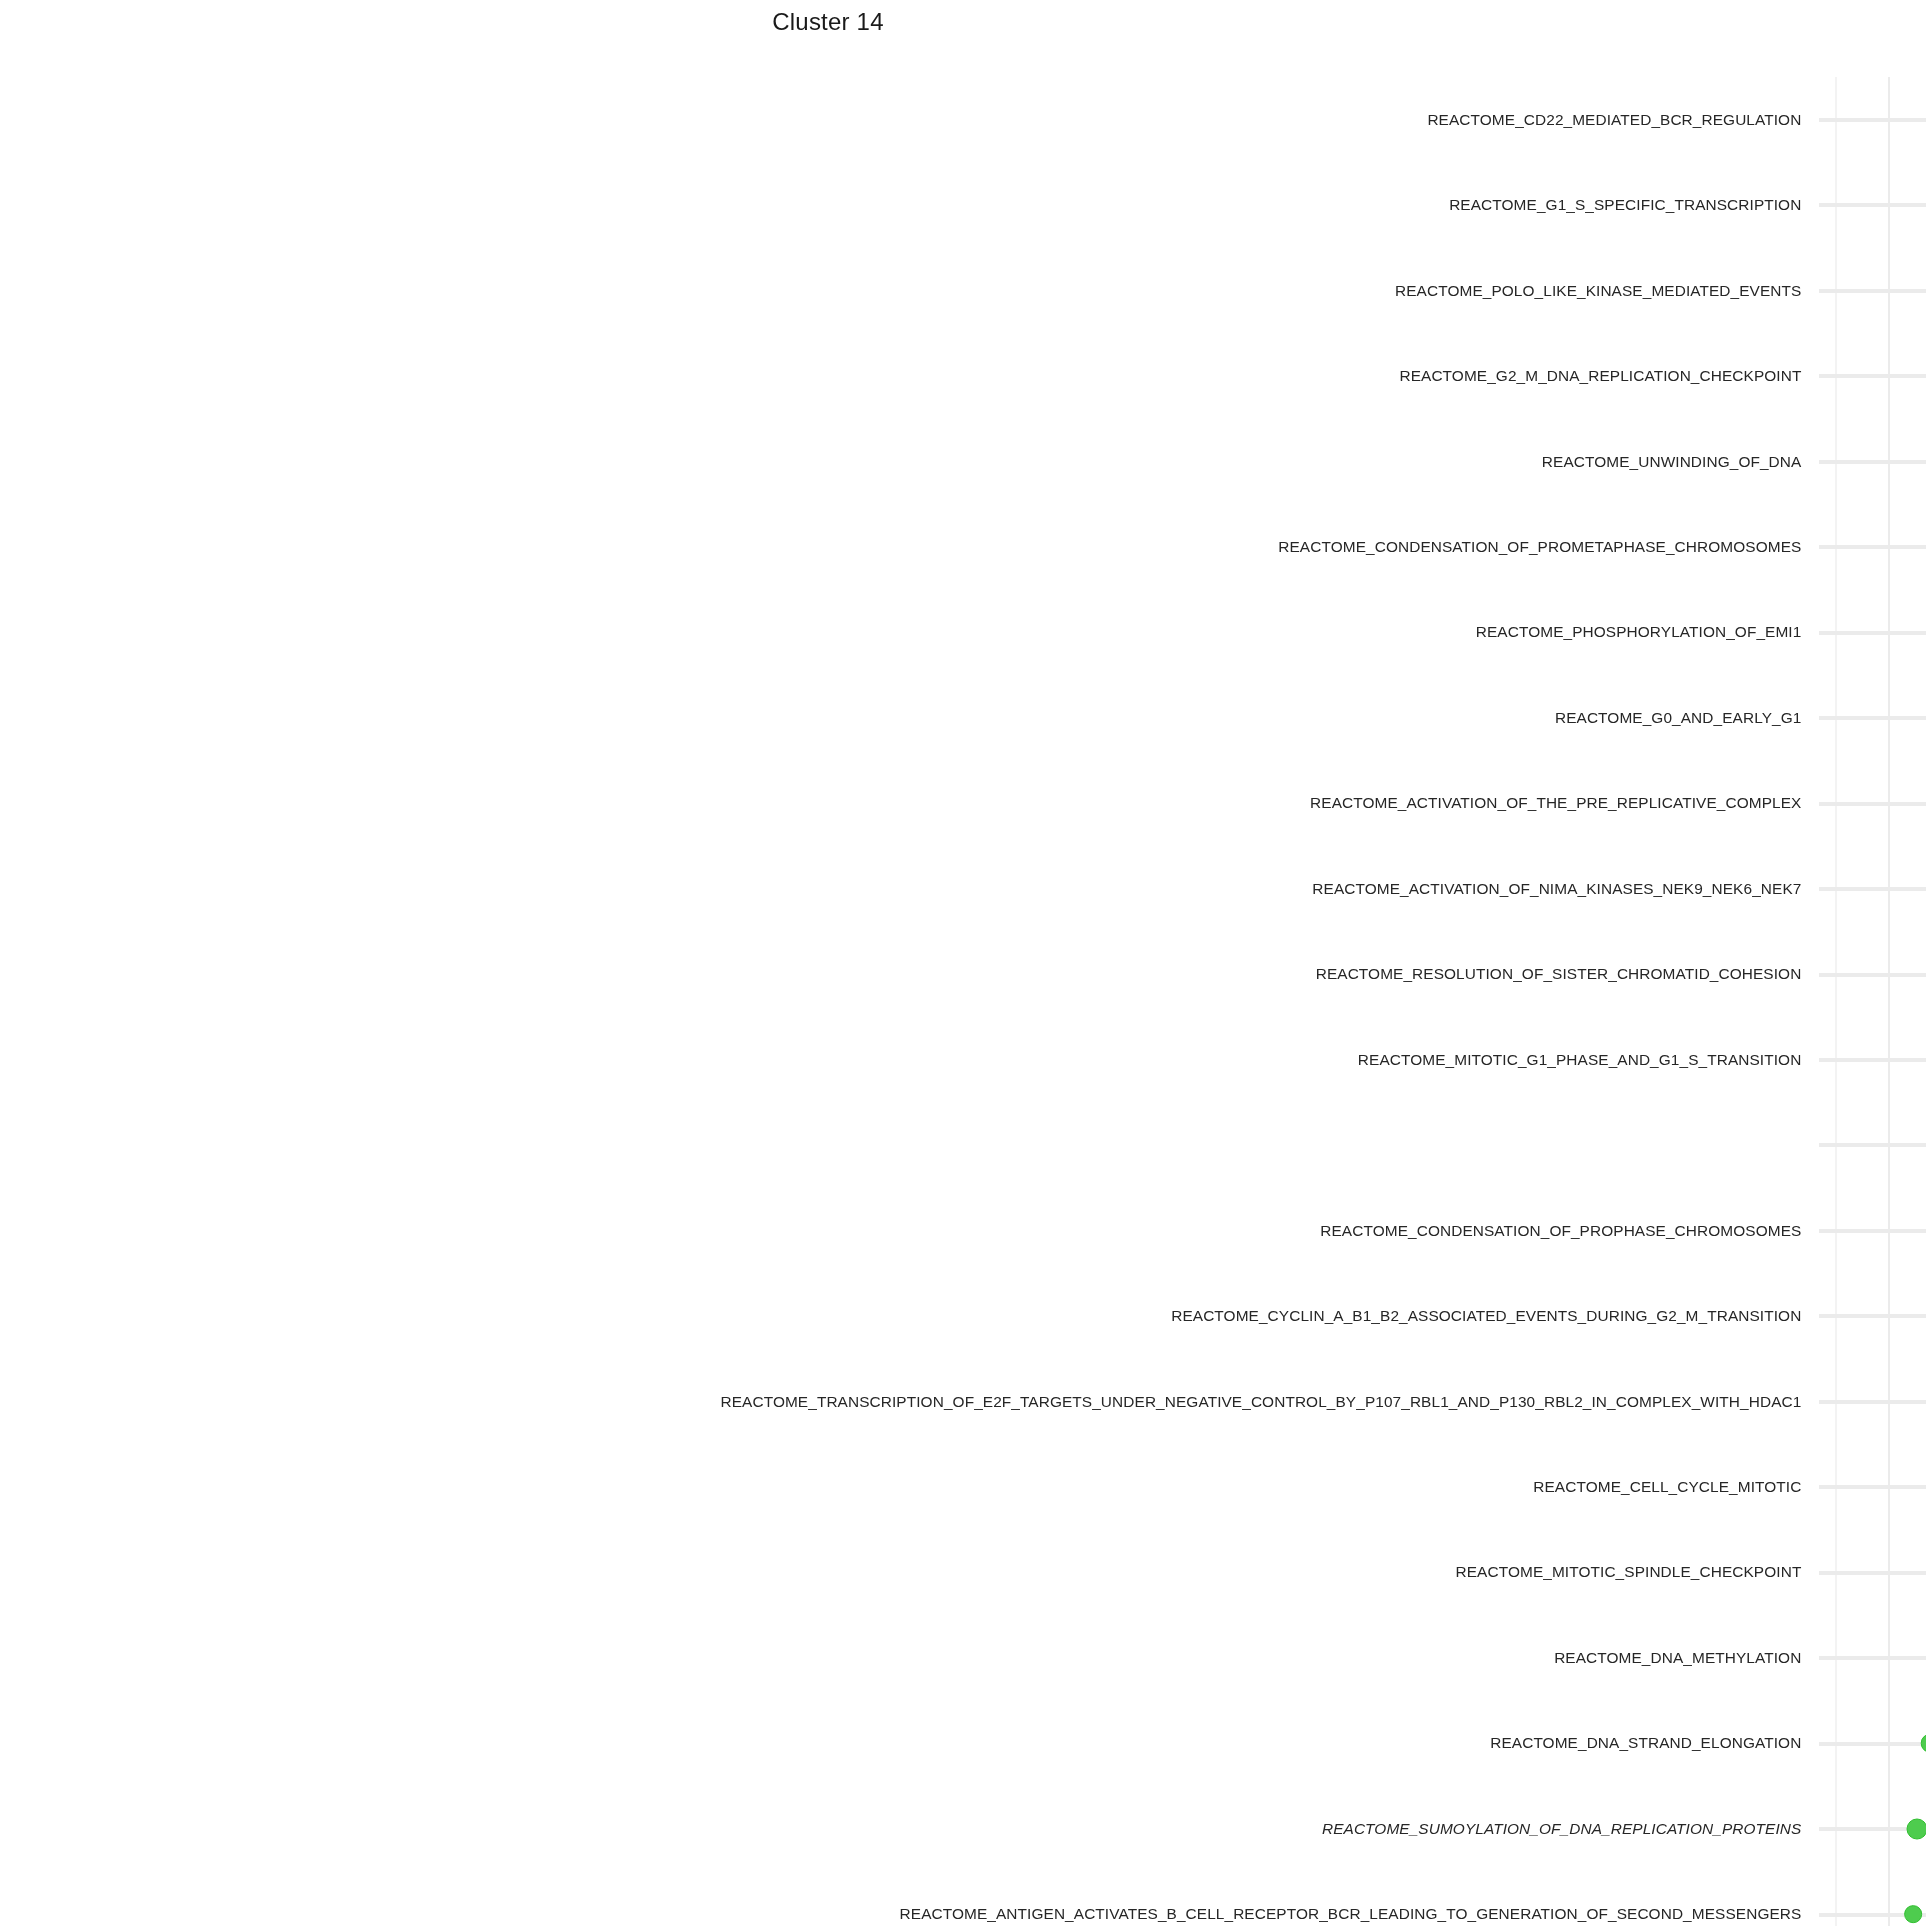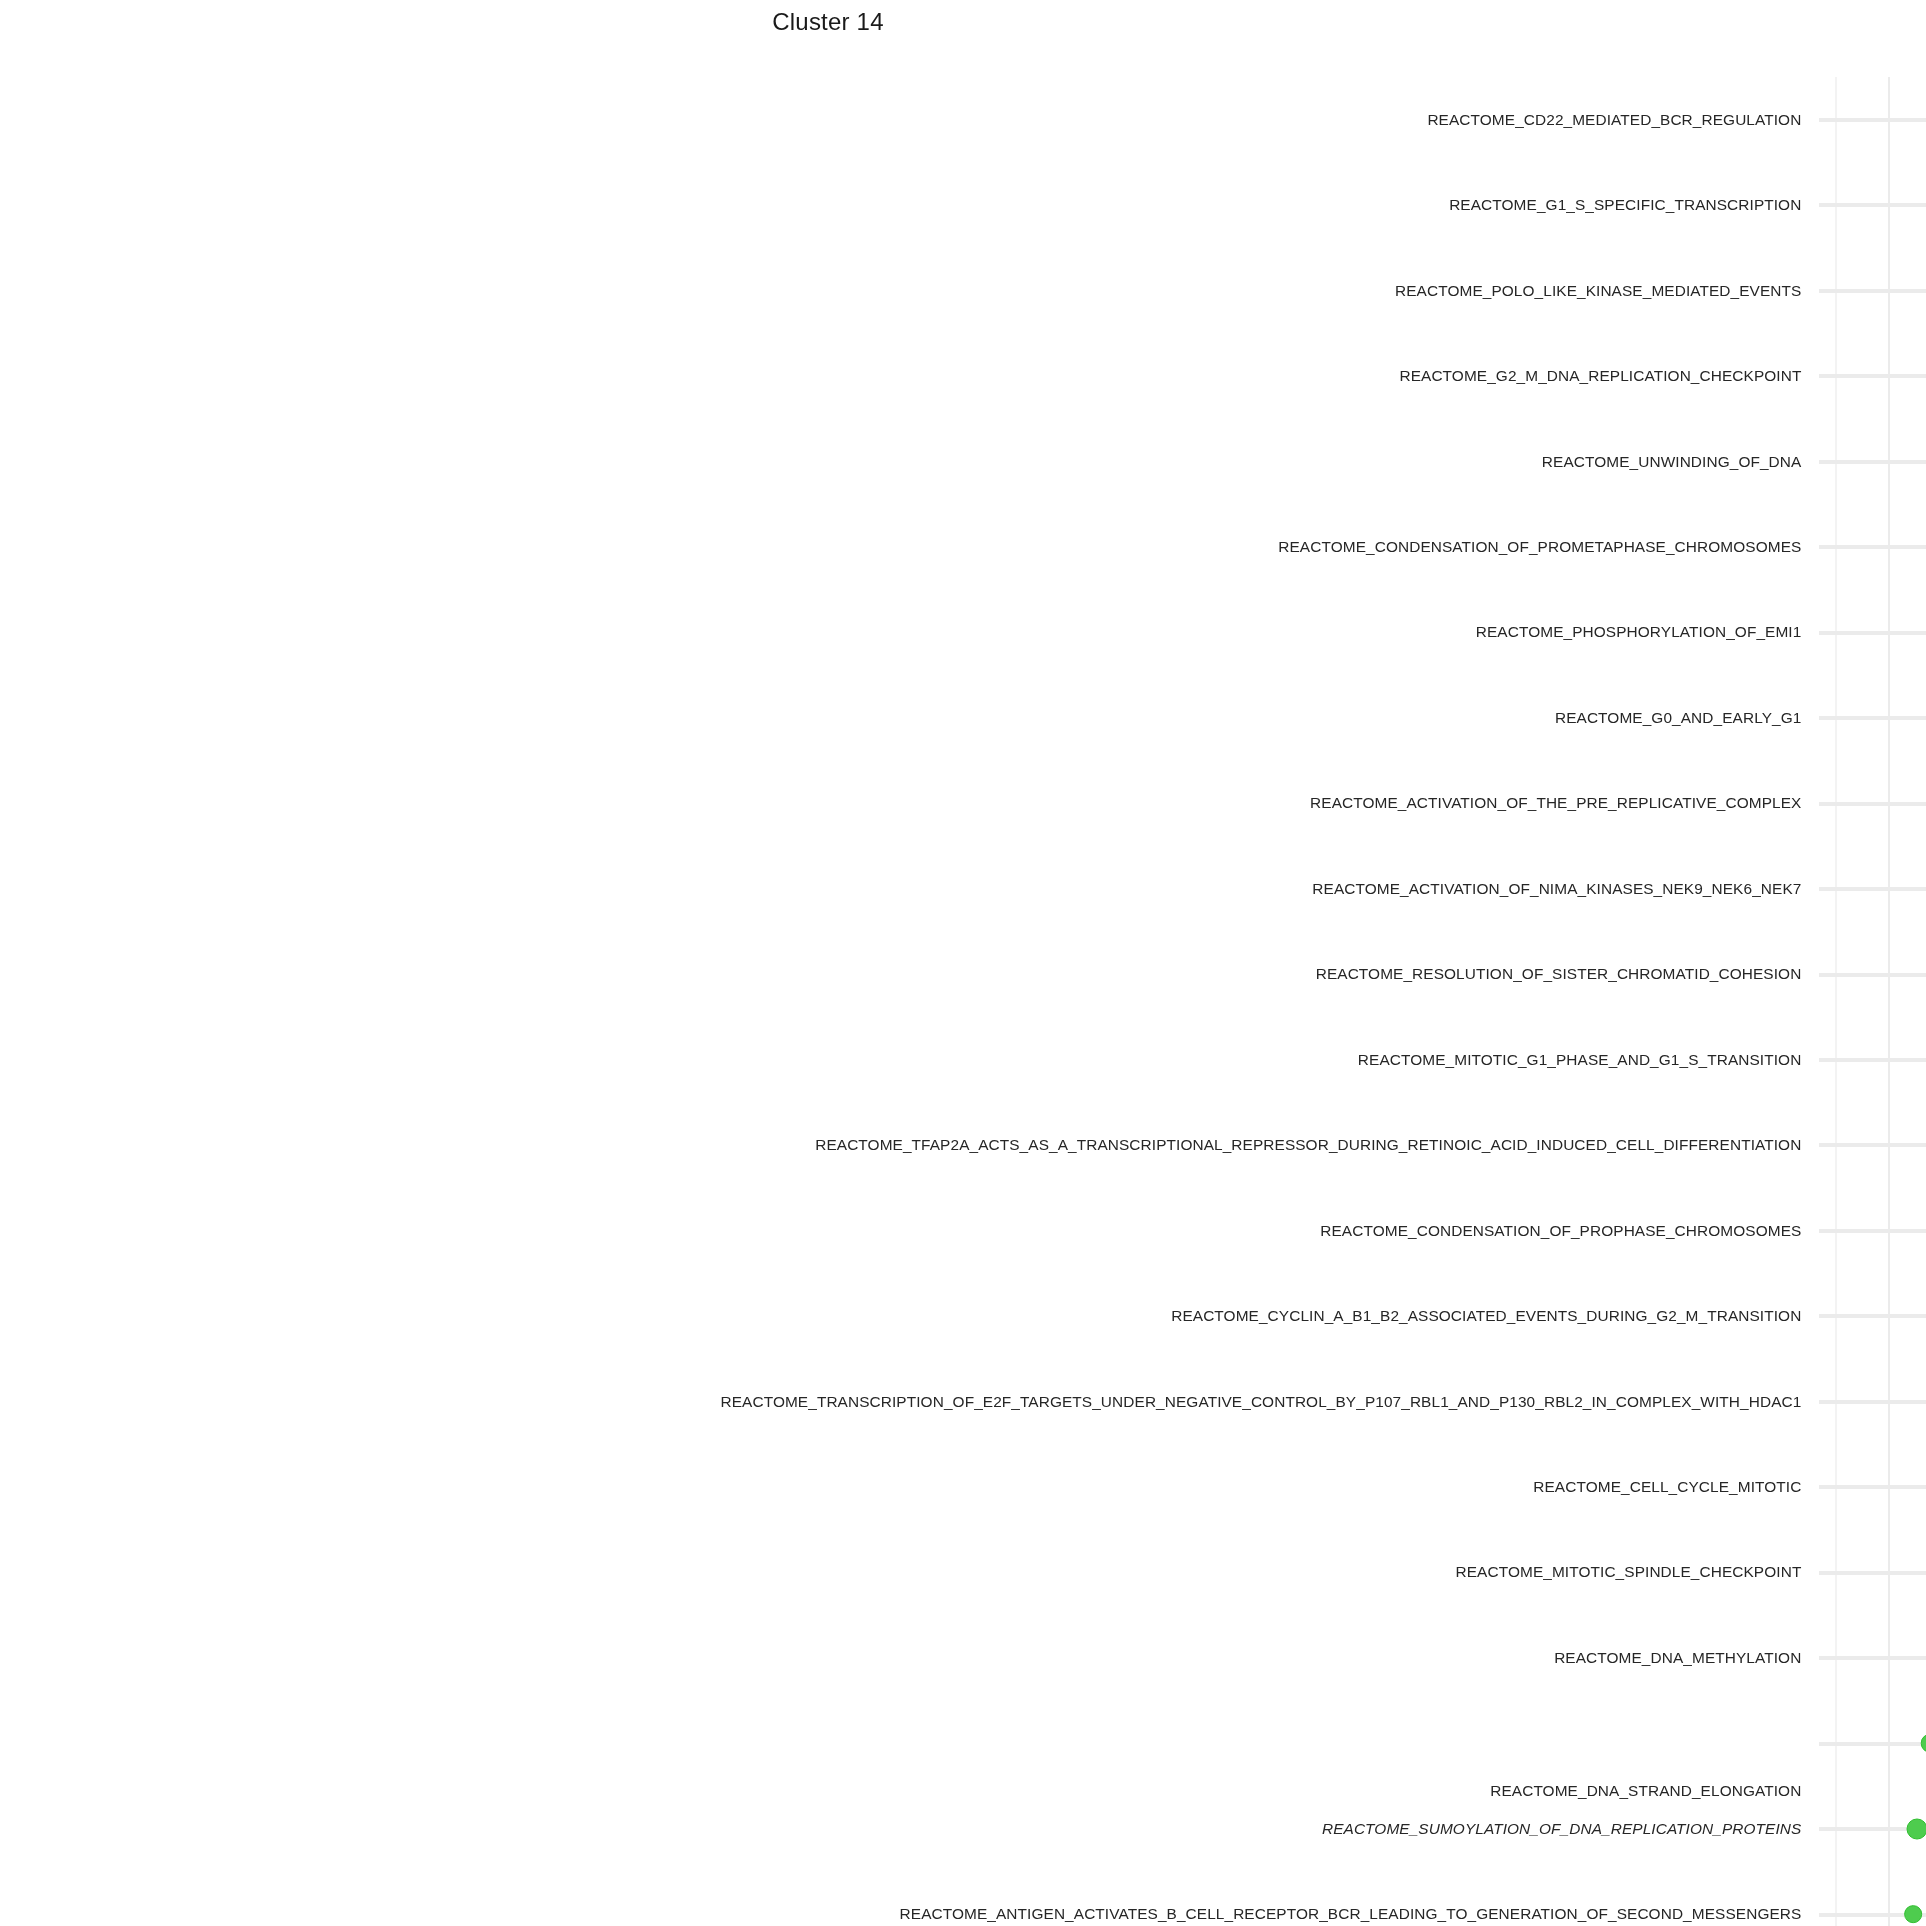--- a/index.html
+++ b/index.html
@@ -66,28 +66,27 @@
       <div class="ylabel" style="top: 214px;">REACTOME_POLO_LIKE_KINASE_MEDIATED_EVENTS</div>
       <div class="ylabel" style="top: 299px;">REACTOME_G2_M_DNA_REPLICATION_CHECKPOINT</div>
       <div class="ylabel" style="top: 385px;">REACTOME_UNWINDING_OF_DNA</div>
       <div class="ylabel" style="top: 470px;">REACTOME_CONDENSATION_OF_PROMETAPHASE_CHROMOSOMES</div>
       <div class="ylabel" style="top: 555px; margin-left: 24px;">REACTOME_PHOSPHORYLATION_OF_EMI1</div>
       <div class="ylabel" style="top: 641px;">REACTOME_G0_AND_EARLY_G1</div>
       <div class="ylabel" style="top: 726px;">REACTOME_ACTIVATION_OF_THE_PRE_REPLICATIVE_COMPLEX</div>
       <div class="ylabel" style="top: 812px;">REACTOME_ACTIVATION_OF_NIMA_KINASES_NEK9_NEK6_NEK7</div>
       <div class="ylabel" style="top: 897px; margin-left: 12px;">REACTOME_RESOLUTION_OF_SISTER_CHROMATID_COHESION</div>
       <div class="ylabel" style="top: 983px;">REACTOME_MITOTIC_G1_PHASE_AND_G1_S_TRANSITION</div>
-      <div class="ylabel" style="top: 1068px;">REACTOME_TFAP2A_ACTS_AS_A_TRANSCRIPTIONAL_REPRESSOR_DURING_RETINOIC_ACID_INDUCED_CELL_DIFFERENTIATION</div>
       <div class="ylabel" style="top: 1154px;">REACTOME_CONDENSATION_OF_PROPHASE_CHROMOSOMES</div>
       <div class="ylabel" style="top: 1239px;">REACTOME_CYCLIN_A_B1_B2_ASSOCIATED_EVENTS_DURING_G2_M_TRANSITION</div>
       <div class="ylabel" style="top: 1325px;">REACTOME_TRANSCRIPTION_OF_E2F_TARGETS_UNDER_NEGATIVE_CONTROL_BY_P107_RBL1_AND_P130_RBL2_IN_COMPLEX_WITH_HDAC1</div>
       <div class="ylabel" style="top: 1410px;">REACTOME_CELL_CYCLE_MITOTIC</div>
       <div class="ylabel" style="top: 1495px;">REACTOME_MITOTIC_SPINDLE_CHECKPOINT</div>
       <div class="ylabel" style="top: 1581px; text-align: center;">REACTOME_DNA_METHYLATION</div>
-      <div class="ylabel" style="top: 1666px; margin-top: 48px;">REACTOME_DNA_STRAND_ELONGATION</div>
+      <div class="ylabel" style="top: 1666px;">REACTOME_DNA_STRAND_ELONGATION</div>
       <div class="ylabel" style="top: 1752px; font-style: italic;">REACTOME_SUMOYLATION_OF_DNA_REPLICATION_PROTEINS</div>
       <div class="ylabel" style="top: 1837px;">REACTOME_ANTIGEN_ACTIVATES_B_CELL_RECEPTOR_BCR_LEADING_TO_GENERATION_OF_SECOND_MESSENGERS</div>
     </div>
 
   <div id="panel">
       <div class="gridline-minor" style="left: 16px;"></div>
       <div class="gridline-major" style="left: 69px;"></div>
       <div class="rowline" style="top: 41px;"></div>
       <div class="rowline" style="top: 126px;"></div>
       <div class="rowline" style="top: 212px;"></div>

